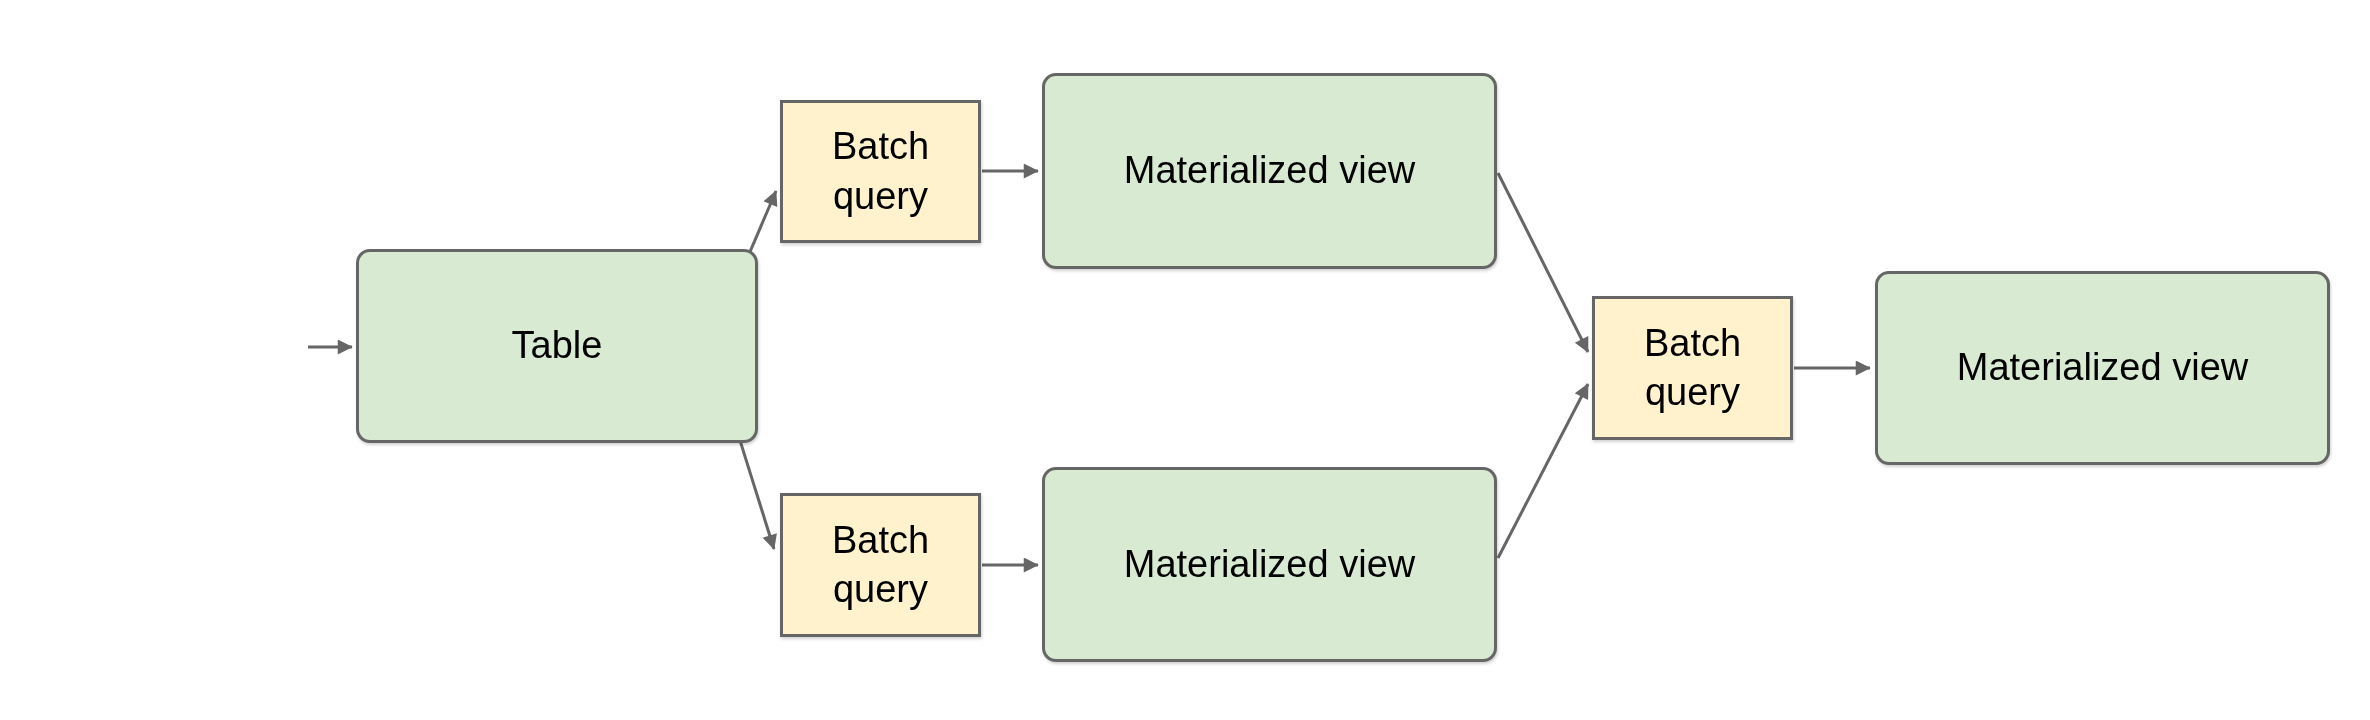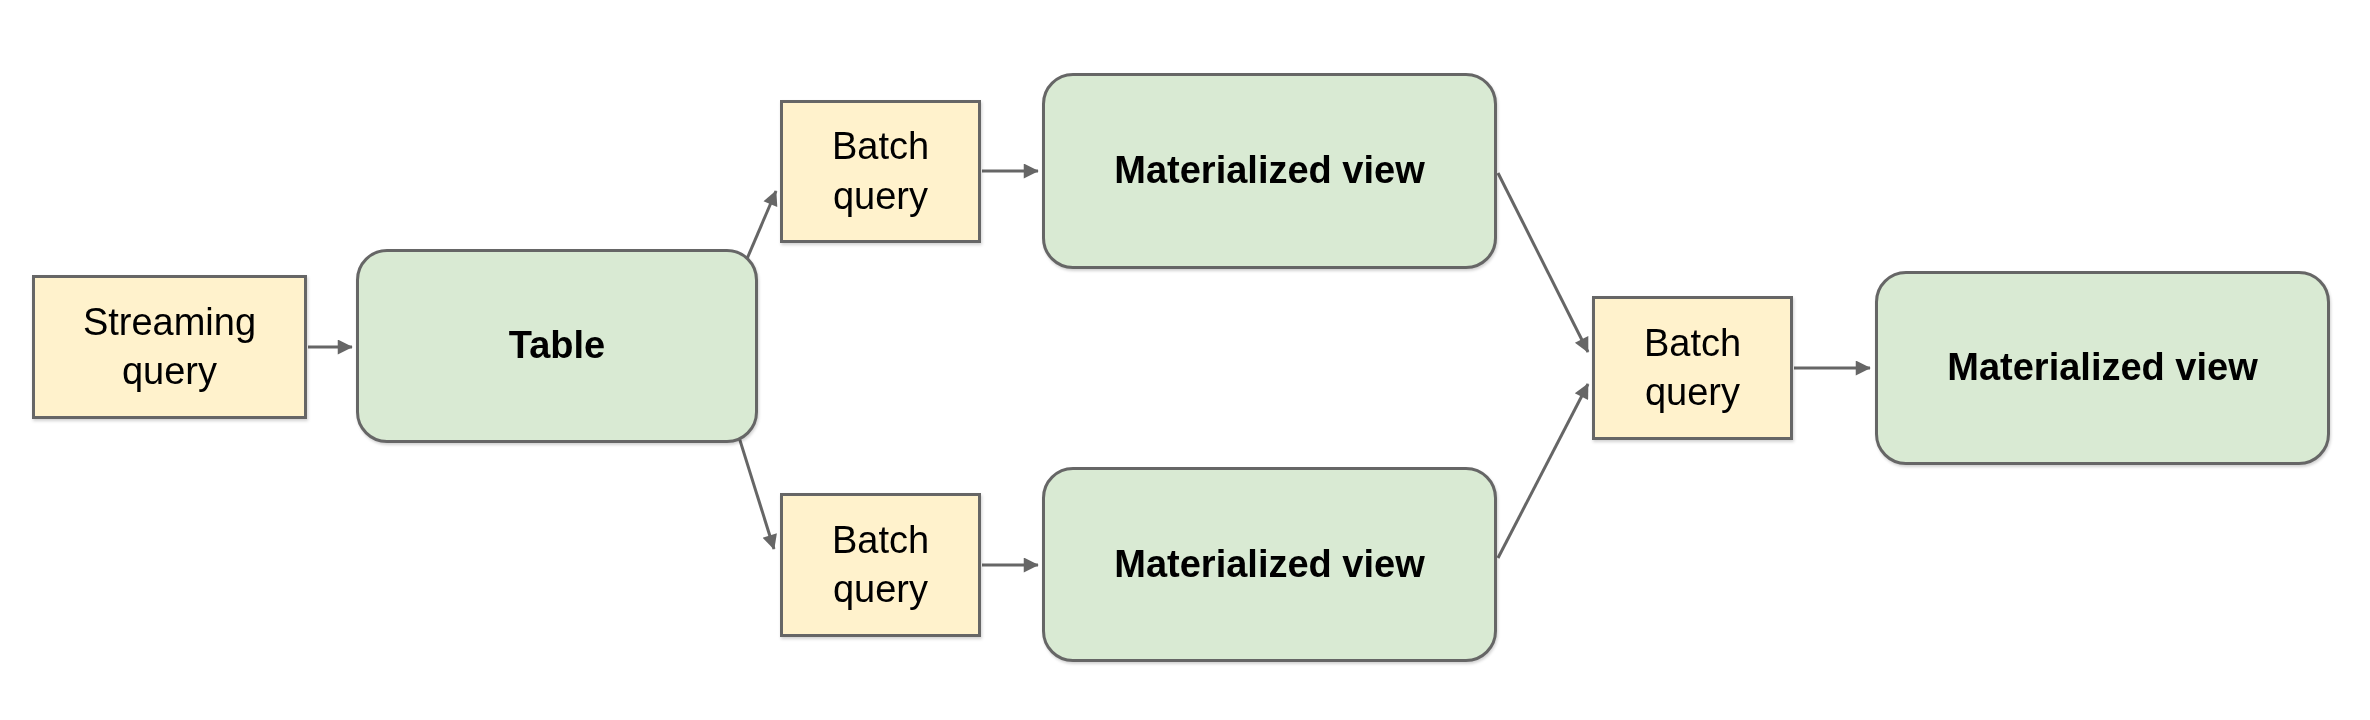--- a/index.html
+++ b/index.html
@@ -40,23 +40,22 @@
     line-height: 1.3;
   }
   .node-query {
     background: var(--query-fill, #fff2cc);
     border: 3px solid var(--node-border, #666666);
     box-shadow: 1px 2px 3px rgba(0,0,0,0.18);
   }
   .node-data {
     background: var(--data-fill, #d9ead3);
     border: 3px solid var(--node-border, #666666);
-    border-radius: 31px;
+    border-radius: 14px;
     box-shadow: 1px 2px 3px rgba(0,0,0,0.18);
-    font-weight: bold;
   }
   .node-label {
     display: block;
     padding: 0 10px;
   }
 </style>
 </head>
 <body>
 
 <div class="canvas">
@@ -71,23 +70,20 @@
         <line x1="711" y1="343" x2="776" y2="191" class="connector" marker-end="url(#arrowhead)"></line>
         <line x1="982" y1="171" x2="1038" y2="171" class="connector" marker-end="url(#arrowhead)"></line>
         <line x1="1498" y1="173" x2="1588" y2="352" class="connector" marker-end="url(#arrowhead)"></line>
         <line x1="712" y1="351" x2="774" y2="549" class="connector" marker-end="url(#arrowhead)"></line>
         <line x1="982" y1="565" x2="1038" y2="565" class="connector" marker-end="url(#arrowhead)"></line>
         <line x1="1498" y1="558" x2="1588" y2="384" class="connector" marker-end="url(#arrowhead)"></line>
         <line x1="1794" y1="368" x2="1870" y2="368" class="connector" marker-end="url(#arrowhead)"></line>
       </g>
   </svg>
 
-<div class="node node-query" style="left: 32px; top: 275px; width: 275px; height: 144px;">
-      <span class="node-label">Streaming query</span>
-    </div>
     <div class="node node-data" style="left: 356px; top: 249px; width: 402px; height: 194px;">
       <span class="node-label">Table</span>
     </div>
     <div class="node node-query" style="left: 780px; top: 100px; width: 201px; height: 143px;">
       <span class="node-label">Batch query</span>
     </div>
     <div class="node node-data" style="left: 1042px; top: 73px; width: 455px; height: 196px;">
       <span class="node-label">Materialized view</span>
     </div>
     <div class="node node-query" style="left: 780px; top: 493px; width: 201px; height: 144px;">

